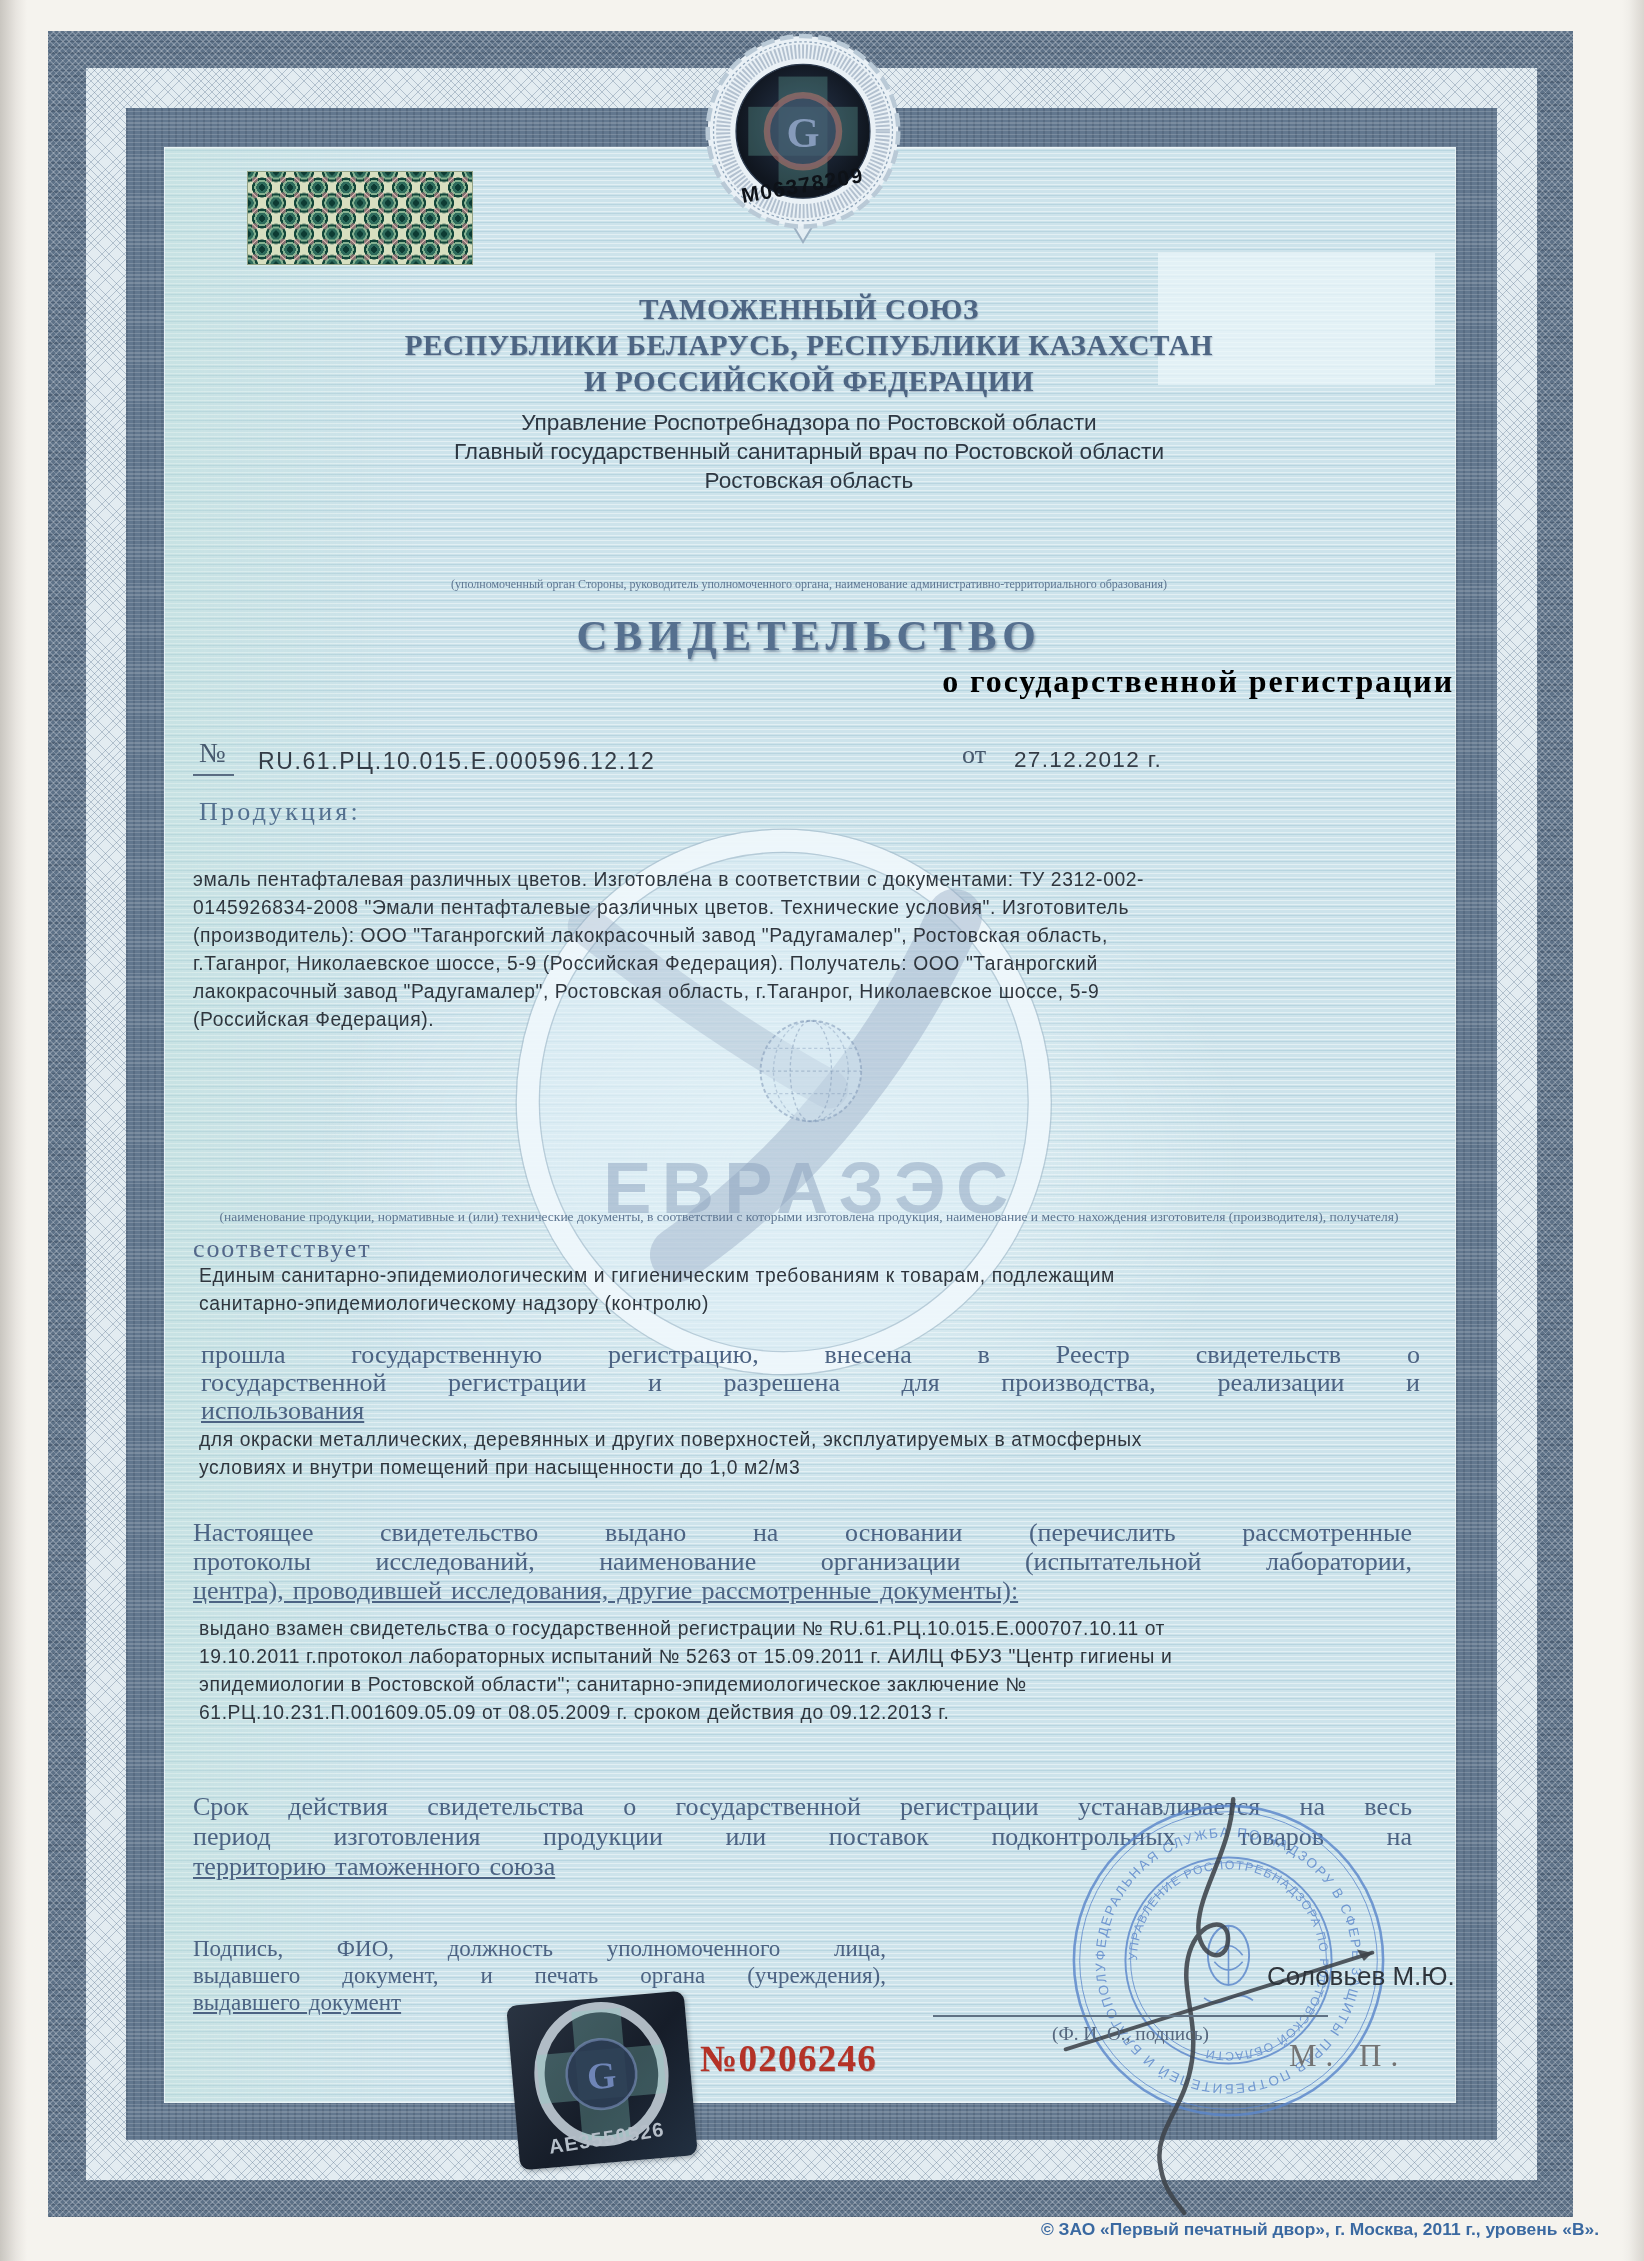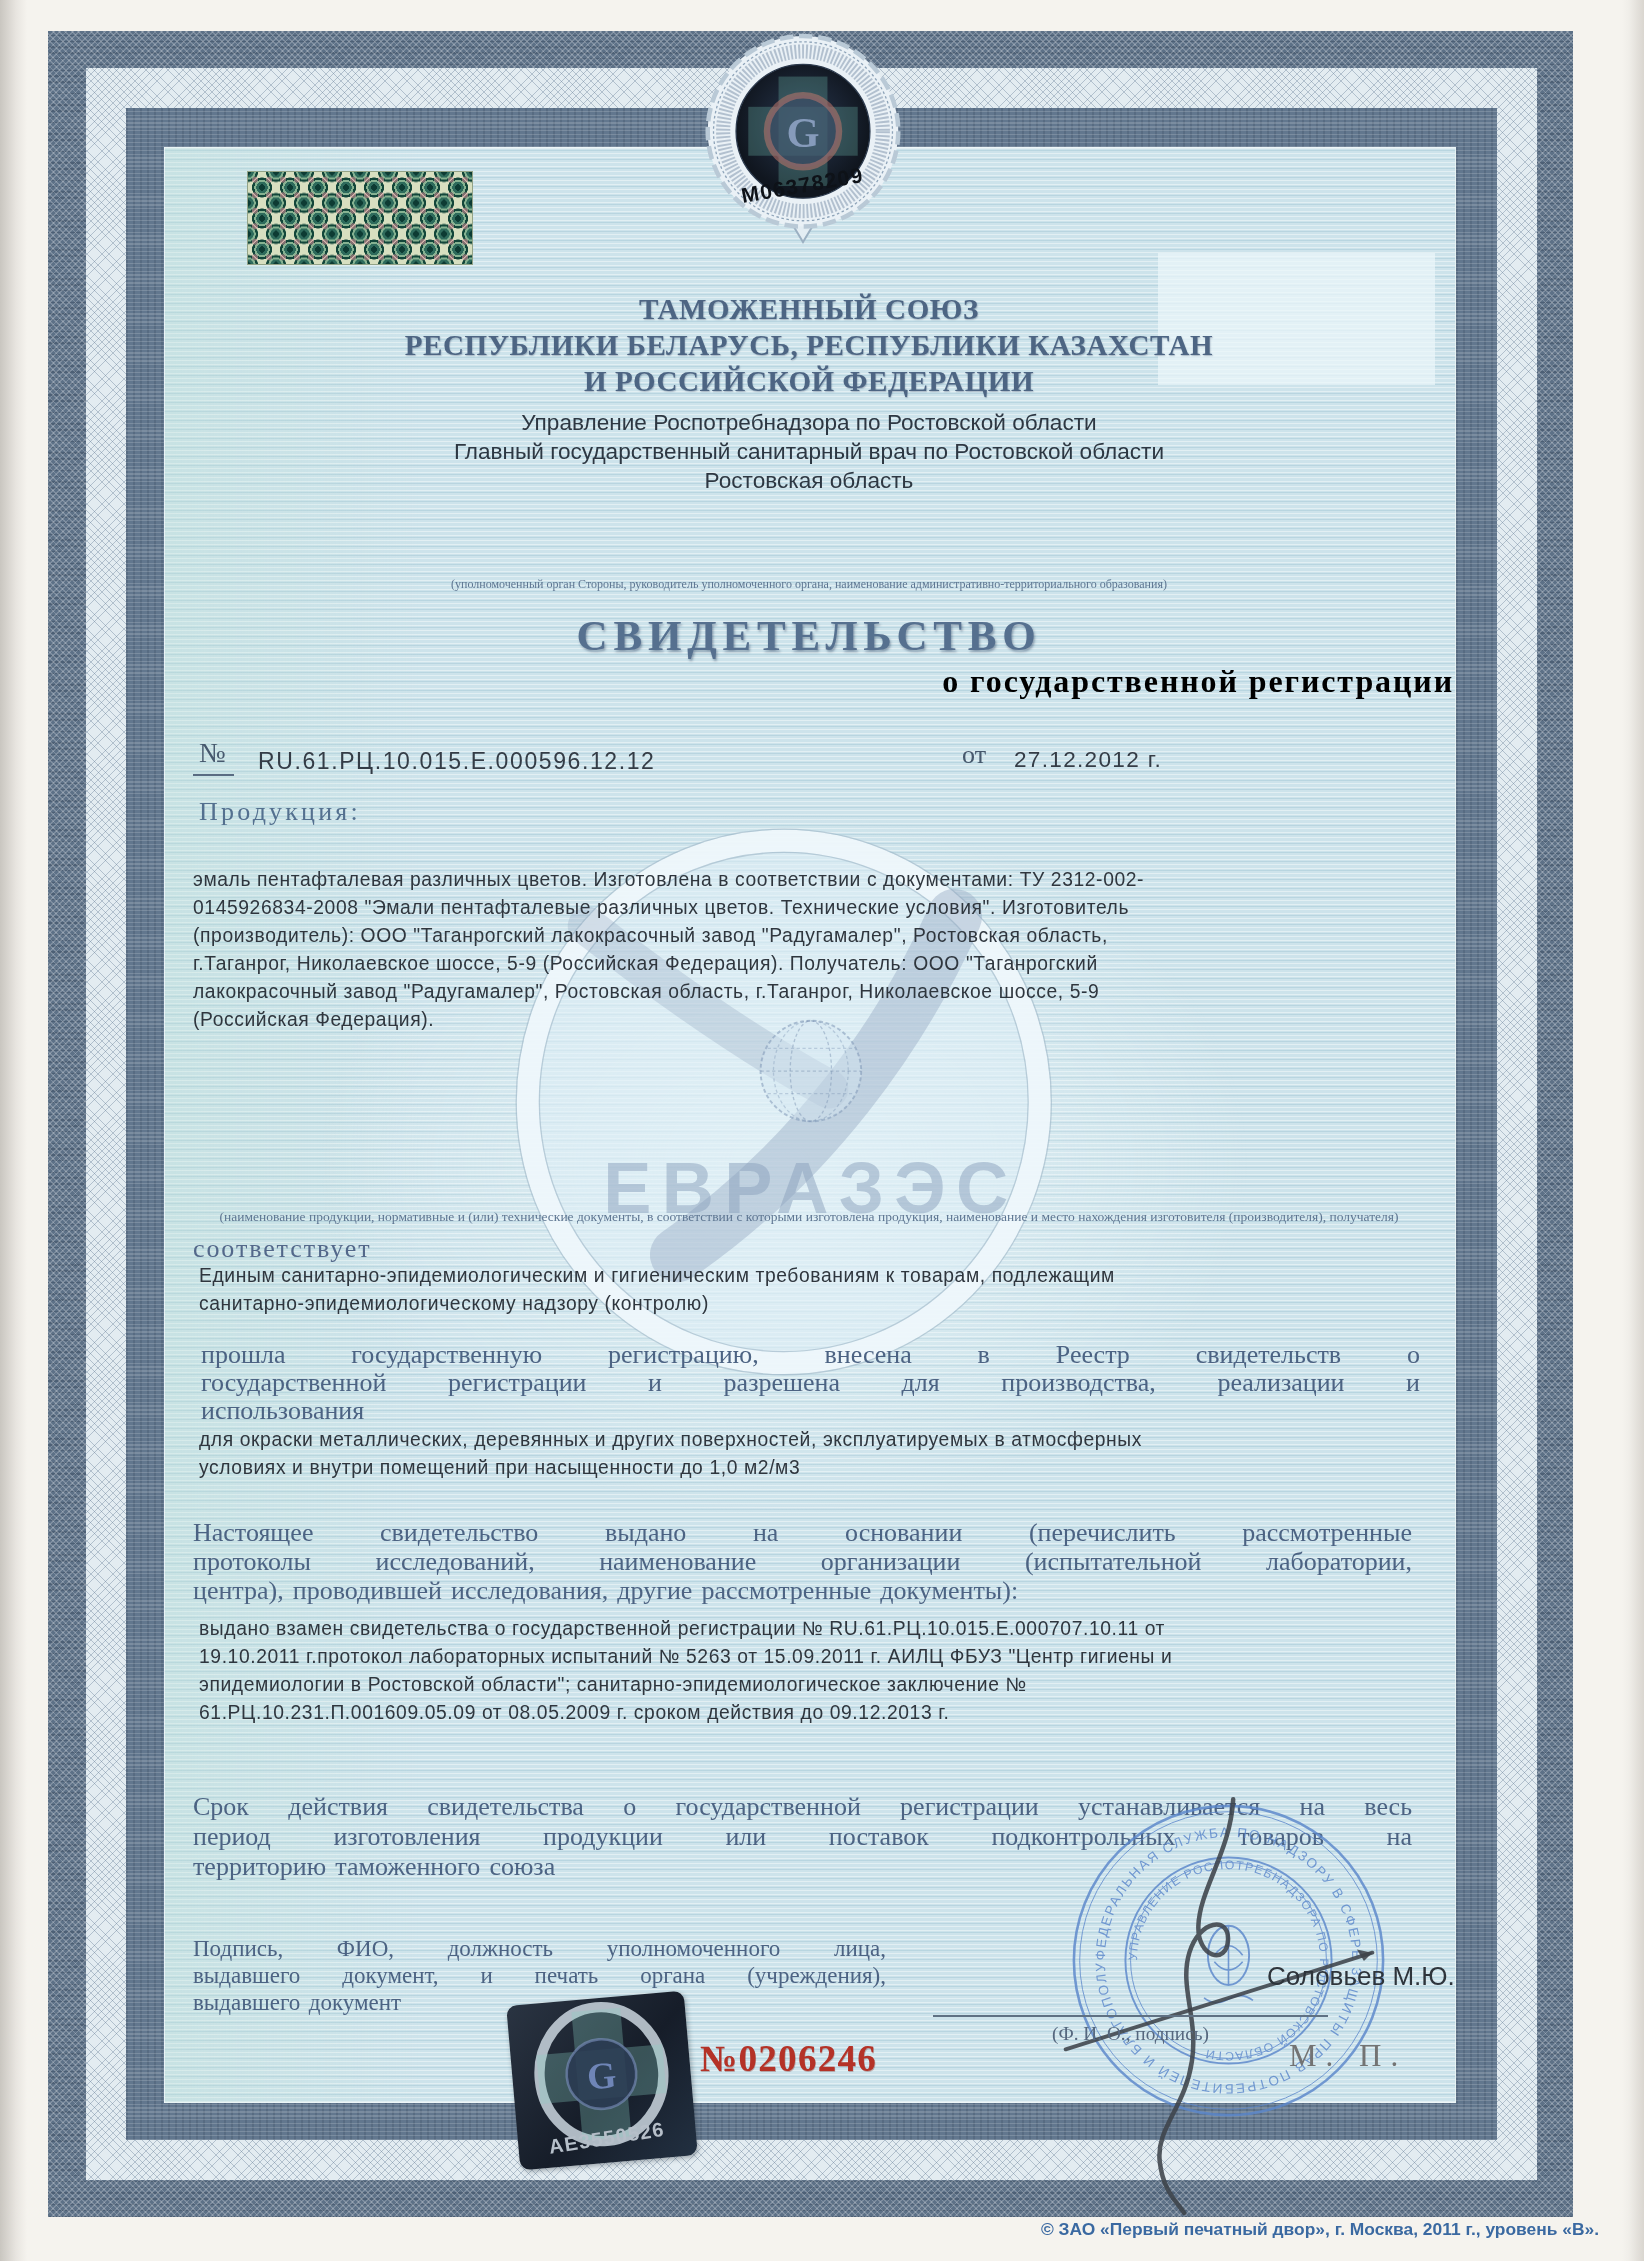--- a/index.html
+++ b/index.html
@@ -74,21 +74,21 @@
   .typed{font-family:"Liberation Sans",sans-serif;color:#2f363e;font-size:19.3px;line-height:28px;
     letter-spacing:0.6px;white-space:nowrap;}
   .product-lines{left:193px;top:866px;}
   .cap2{left:164px;top:1209px;width:1290px;font-size:13.5px;}
 
   .conform-label{left:193px;top:1234px;font-size:26px;color:#53688a;letter-spacing:1.9px;}
   .conform-lines{left:199px;top:1262px;}
 
   .jblock{color:#4c6383;font-size:26px;line-height:28px;}
   .jblock .line{text-align:justify;text-align-last:justify;word-spacing:2.6px;}
-  .jblock .line:last-child{text-align-last:left;}
+  .jblock .line:last-child{text-align-last:left;text-decoration:underline;}
   .registered{left:201px;top:1341px;width:1219px;}
   .usage-lines{left:199px;top:1426px;}
   .basis{left:193px;top:1518px;width:1219px;line-height:29px;}
   .basis-details{left:199px;top:1615px;line-height:28px;}
   .validity{left:193px;top:1792px;width:1219px;line-height:30px;}
   .sign-note{left:193px;top:1935px;width:693px;font-size:23px;line-height:27px;}
 
   .sig-name{left:1267px;top:1961px;font-size:26px;color:#2e343b;font-family:"Liberation Sans",sans-serif;}
   .sig-line{left:933px;top:2015px;width:395px;height:1.9px;background:#5f7183;}
   .sig-caption{left:933px;top:2023px;width:395px;text-align:center;font-size:19.3px;color:#55677e;}

